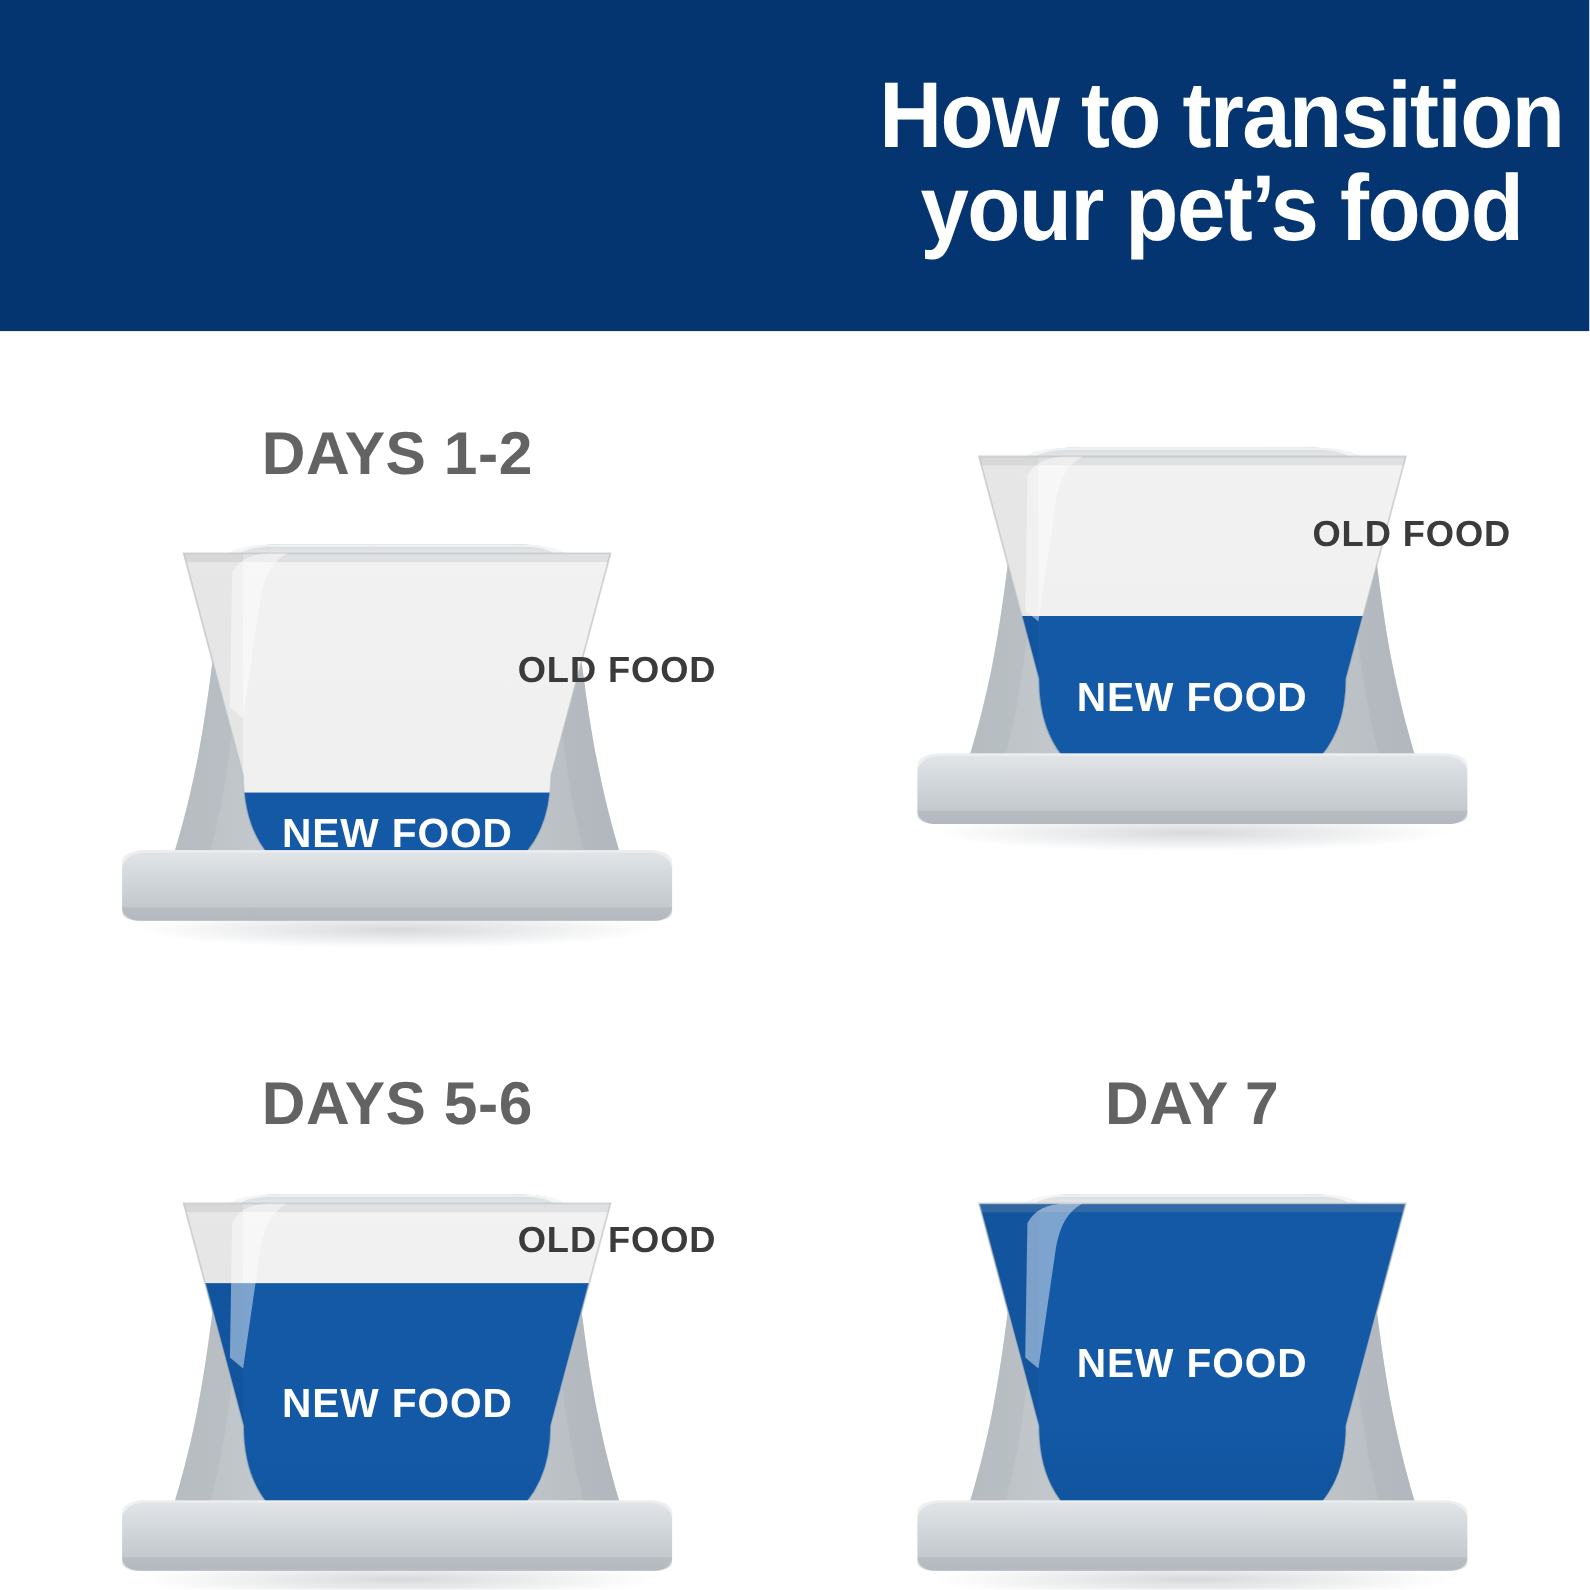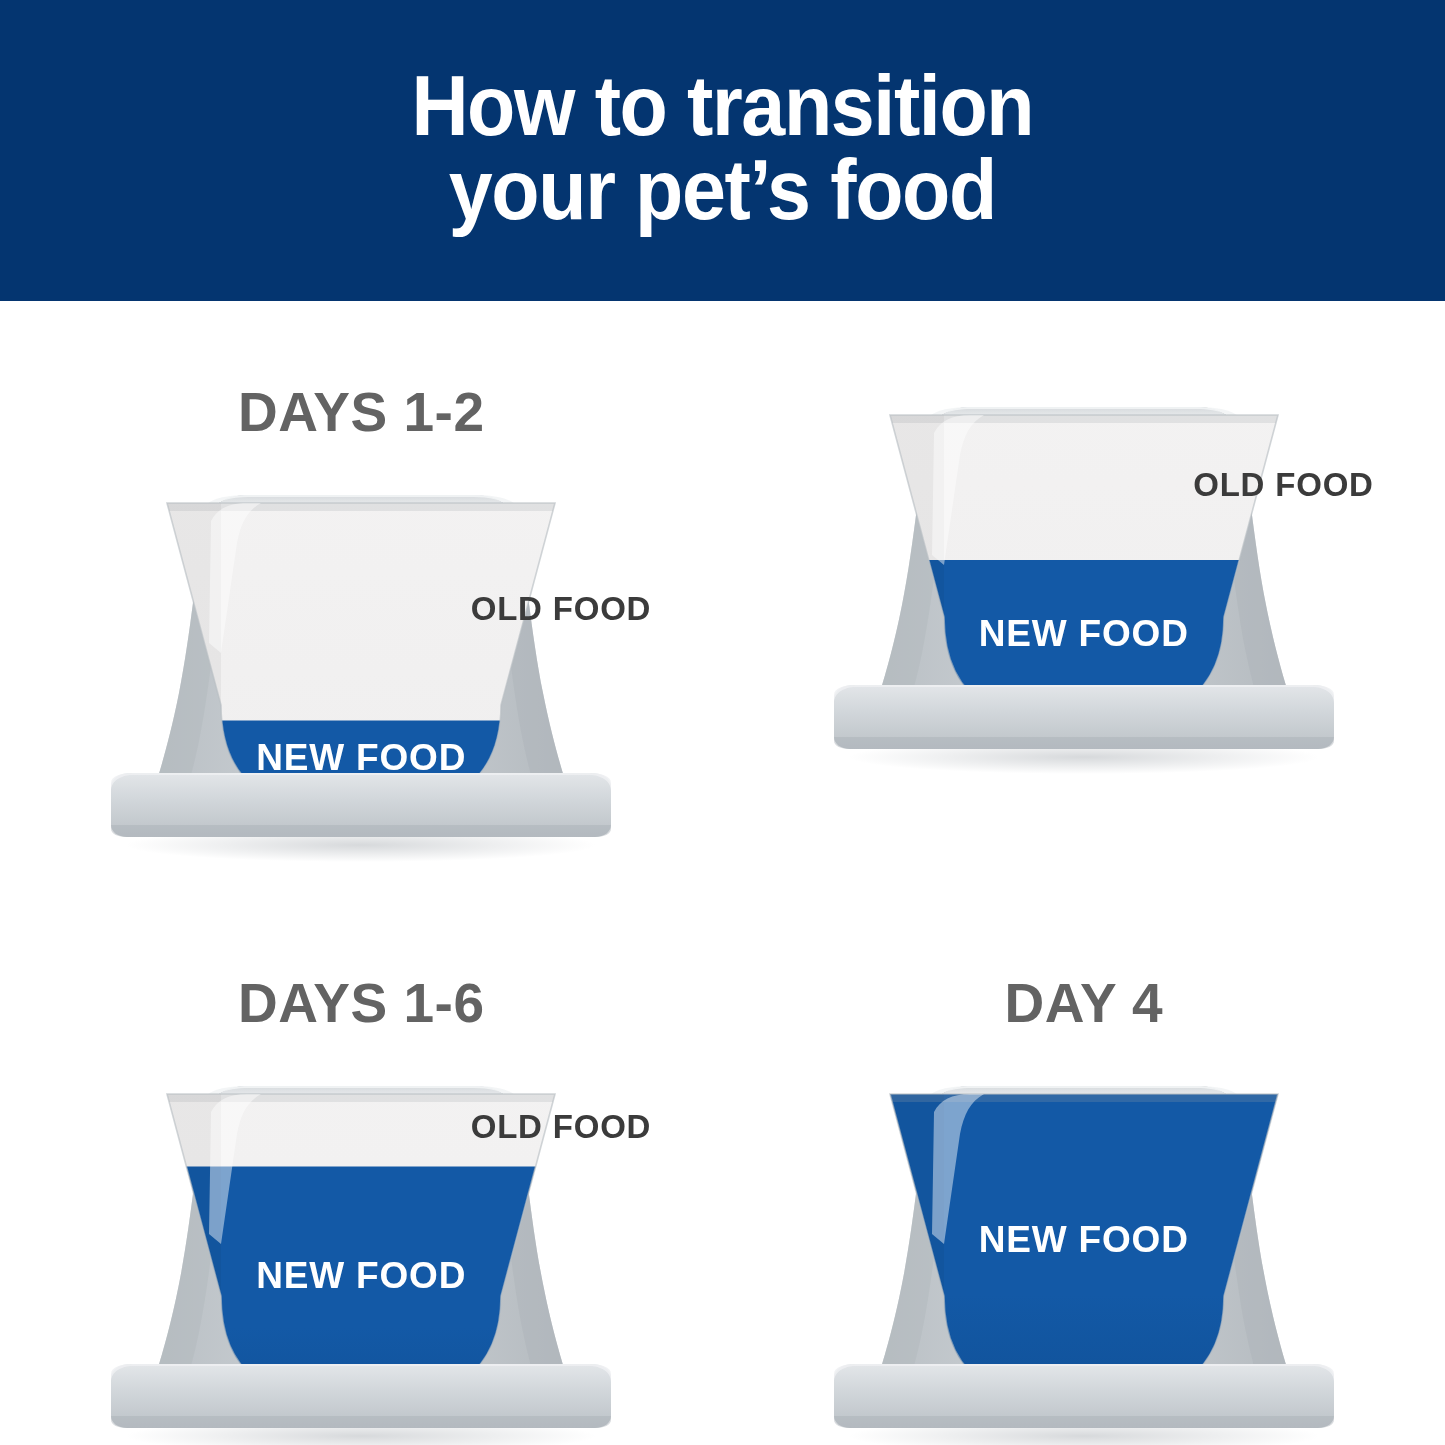--- a/index.html
+++ b/index.html
@@ -10,21 +10,21 @@
     font-family:"Liberation Sans","DejaVu Sans",sans-serif;
     overflow:hidden;
     position:relative;
   }
 
   
   .header{
     position:absolute;left:0;top:0;
     width:1445px;height:301px;
     background:#043570;
-    display:flex;align-items:center;justify-content:center;
+    display:flex;align-items:center;justify-content:flex-end;
     box-sizing:border-box;
     padding-bottom:6px;
   }
   .header-title{
     color:#ffffff;
     font-weight:700;
     font-size:85px;
     line-height:0.98;
     text-align:center;
     letter-spacing:-1.5px;
@@ -358,21 +358,21 @@
 
   <path d="M 140 48 C 146 36, 158 30, 176 30 L 190 30
            C 176 38, 170 50, 166 70 L 150 180 L 138 170 Z" fill="#ffffff" opacity="0.45"></path>
 </svg>
         <div class="food-label old-label" style="top: 80.5px;">OLD FOOD</div>
         <div class="food-label new-label" style="top: 227.5px;">NEW FOOD</div>
       </div>
   </div>
 
   <div class="cell row2">
-    <div class="step-label" style="color: rgb(99, 99, 99);">DAYS 1-6</div>
+    <div class="step-label" style="color: rgb(99, 99, 99);">DAYS 5-6</div>
     <div class="bowl-wrap">
 <svg viewBox="0 0 580 395" xmlns="http://www.w3.org/2000/svg">
   <defs>
     <clipPath id="cav-b2">
               <path d="M 96 30 L 484 30 L 430 232 C 430 326, 352 342, 290 342 C 222 342, 150 326, 150 232 Z"></path>
             </clipPath>
 
     <linearGradient id="wallL-b2" x1="0" y1="0" x2="1" y2="0">
       <stop offset="0" stop-color="#b9bfc4"></stop>
       <stop offset="0.45" stop-color="#cdd2d6"></stop>
@@ -490,21 +490,21 @@
 
   <path d="M 140 48 C 146 36, 158 30, 176 30 L 190 30
            C 176 38, 170 50, 166 70 L 150 180 L 138 170 Z" fill="#ffffff" opacity="0.45"></path>
 </svg>
         <div class="food-label old-label" style="top: 44.25px;">OLD FOOD</div>
         <div class="food-label new-label" style="top: 191.25px;">NEW FOOD</div>
       </div>
   </div>
 
   <div class="cell row2">
-    <div class="step-label" style="color: rgb(99, 99, 99);">DAY 4</div>
+    <div class="step-label" style="color: rgb(99, 99, 99);">DAY 7</div>
     <div class="bowl-wrap">
 <svg viewBox="0 0 580 395" xmlns="http://www.w3.org/2000/svg">
   <defs>
     <clipPath id="cav-b3">
               <path d="M 96 30 L 484 30 L 430 232 C 430 326, 352 342, 290 342 C 222 342, 150 326, 150 232 Z"></path>
             </clipPath>
 
     <linearGradient id="wallL-b3" x1="0" y1="0" x2="1" y2="0">
       <stop offset="0" stop-color="#b9bfc4"></stop>
       <stop offset="0.45" stop-color="#cdd2d6"></stop>

